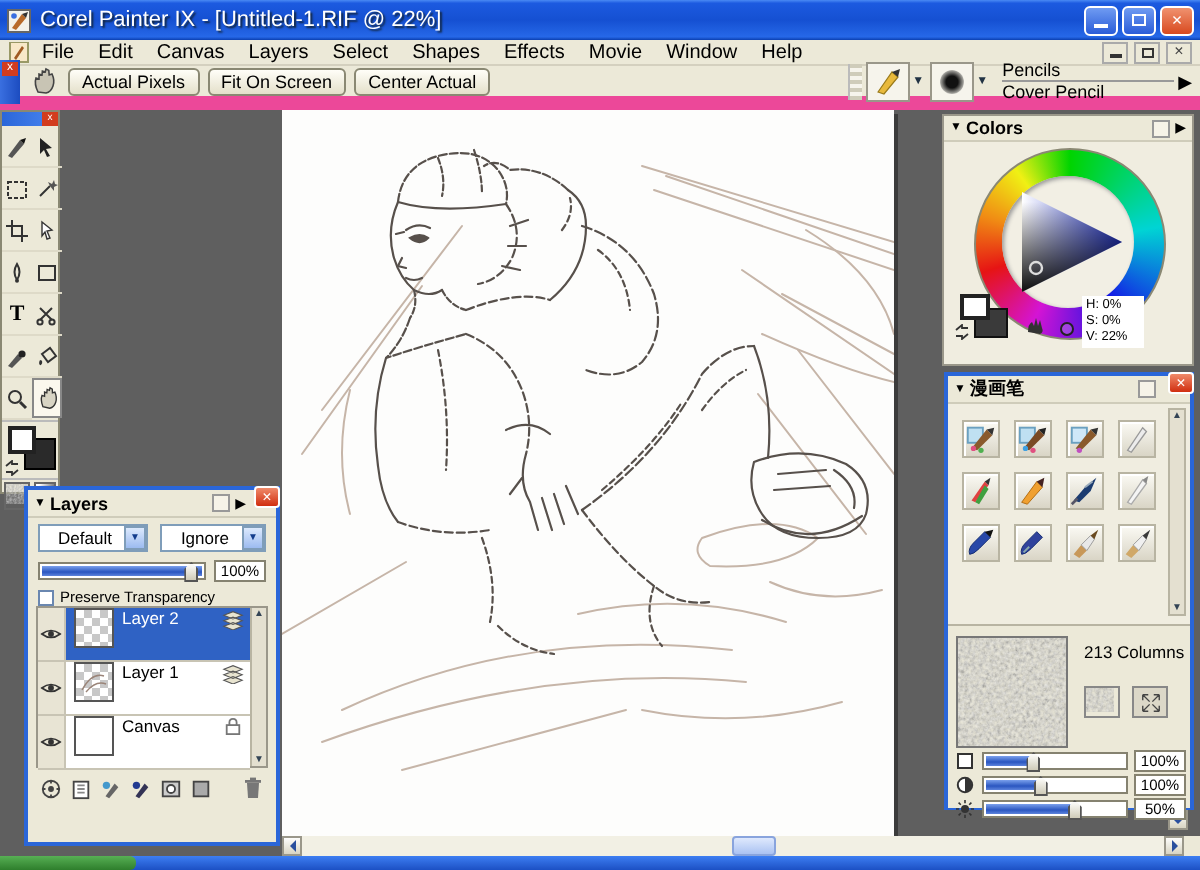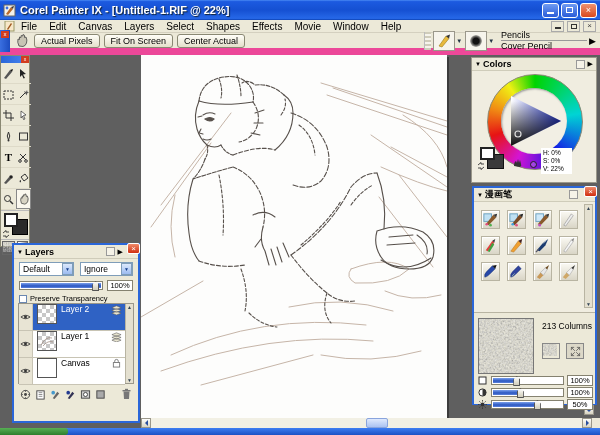--- a/index.html
+++ b/index.html
@@ -1,20 +1,20 @@
 <!DOCTYPE html>
 <html><head>
 <meta charset="utf-8">
 <style>
   html,body{margin:0;padding:0;}
   .app{position:relative;width:600px;height:435px;font-family:"Liberation Sans",sans-serif;background:#ece9d8;overflow:hidden;font-size:10px;color:#000;}
   .abs{position:absolute;}
   
   .titlebar{left:0;top:0;width:600px;height:20px;background:linear-gradient(180deg,#4a8af4 0%,#1c5ae0 8%,#1550d2 50%,#2668e8 92%,#0b3fb0 100%);display:flex;align-items:center;padding:0 3px;box-sizing:border-box;}
-  .titlebar .ttl{color:#fff;font-weight:bold;font-size:11px;text-shadow:1px 1px 1px #123;margin-left:4px;white-space:nowrap;}
+  .titlebar .ttl{color:#fff;font-weight:normal;font-size:11px;text-shadow:1px 1px 1px #123;margin-left:4px;white-space:nowrap;}
   .wbtns{margin-left:auto;display:flex;gap:2px;}
   .wbtn{width:17px;height:15px;border:1px solid #fff;border-radius:3px;background:linear-gradient(#6f9bf2,#2a5cd8);display:flex;align-items:center;justify-content:center;color:#fff;font-size:9px;line-height:9px;box-sizing:border-box;}
   .wbtn.close{background:linear-gradient(#f0926f,#d8491f);}
   .minbar{width:7px;height:2px;background:#fff;margin-top:5px;}
   .restbox{width:7px;height:6px;border:1px solid #fff;box-sizing:border-box;}
   
   .menubar{left:0;top:20px;width:600px;height:13px;background:#ece9d8;border-bottom:1px solid #d4d0bf;display:flex;align-items:center;padding:0 4px;box-sizing:border-box;}
   .menuitem{padding:0 6px;font-size:10px;}
   .mdi-ctrls{margin-left:auto;display:flex;gap:3px;align-items:center;color:#444;}
   .mdibtn{width:13px;height:11px;border:1px solid #aaa;background:#ece9d8;display:flex;align-items:center;justify-content:center;font-size:8px;line-height:8px;box-sizing:border-box;}
@@ -58,21 +58,21 @@
   .pbox{width:7px;height:7px;border:1px solid #999;background:#f6f3e8;}
   .collapse{font-size:6px;margin-right:2px;}
   .flyout{font-size:7px;}
   .xpframe{border:2px solid #2a66d9;background:#ece9d8;box-sizing:border-box;}
   .framex{position:absolute;width:13px;height:11px;background:linear-gradient(#f08a6a,#d02e10);border:1px solid #fff;border-radius:2px;color:#fff;font-size:8px;line-height:9px;text-align:center;box-sizing:border-box;z-index:9;}
   
   .wheel{border-radius:50%;background:conic-gradient(#00d400,#00d4d4 22%,#1414e6 40%,#d414d4 57%,#e61414 70%,#f08c14 80%,#f0f014 90%,#00d400 100%);border:1px solid #8a8873;}
   .wheelin{border-radius:50%;background:#f2efe4;box-shadow:inset 1px 1px 2px #999;}
   
   .combo{background:#fff;border:1px solid #7f9db9;display:flex;align-items:center;height:14px;box-sizing:border-box;font-size:8.5px;}
-  .combo .lbl{flex:1;padding-left:3px;white-space:nowrap;overflow:hidden;}
+  .combo .lbl{flex:1;padding-left:3px;white-space:nowrap;overflow:hidden;text-align:center;}
   .cbtn{width:11px;height:12px;background:linear-gradient(#dce9fd,#9cbbf0);border:1px solid #7f9db9;box-sizing:border-box;display:flex;align-items:center;justify-content:center;font-size:5px;color:#123c8c;}
   
   .track{position:relative;background:#fff;border:1px solid #858270;box-sizing:border-box;height:9px;}
   .fill{position:absolute;left:1px;top:1px;bottom:1px;background:linear-gradient(#7aa0ec,#2a56c0 60%,#5d84dd);}
   .thumb{position:absolute;top:-1px;width:7px;height:10px;background:linear-gradient(#fdfdfb,#cfcbb8);border:1px solid #555;box-sizing:border-box;clip-path:polygon(50% 0,100% 35%,100% 100%,0 100%,0 35%);}
   .valbox{background:#fff;border:1px solid #858270;font-size:7.5px;text-align:center;box-sizing:border-box;height:11px;line-height:9px;}
   .sl-icon{width:11px;display:flex;justify-content:center;}
   
   .bcell{width:19px;height:19px;background:linear-gradient(#fbfaf4,#d9d5c6);border:1px solid #b8b4a2;box-shadow:1px 1px 0 #fff inset;display:flex;align-items:center;justify-content:center;box-sizing:border-box;}
   

